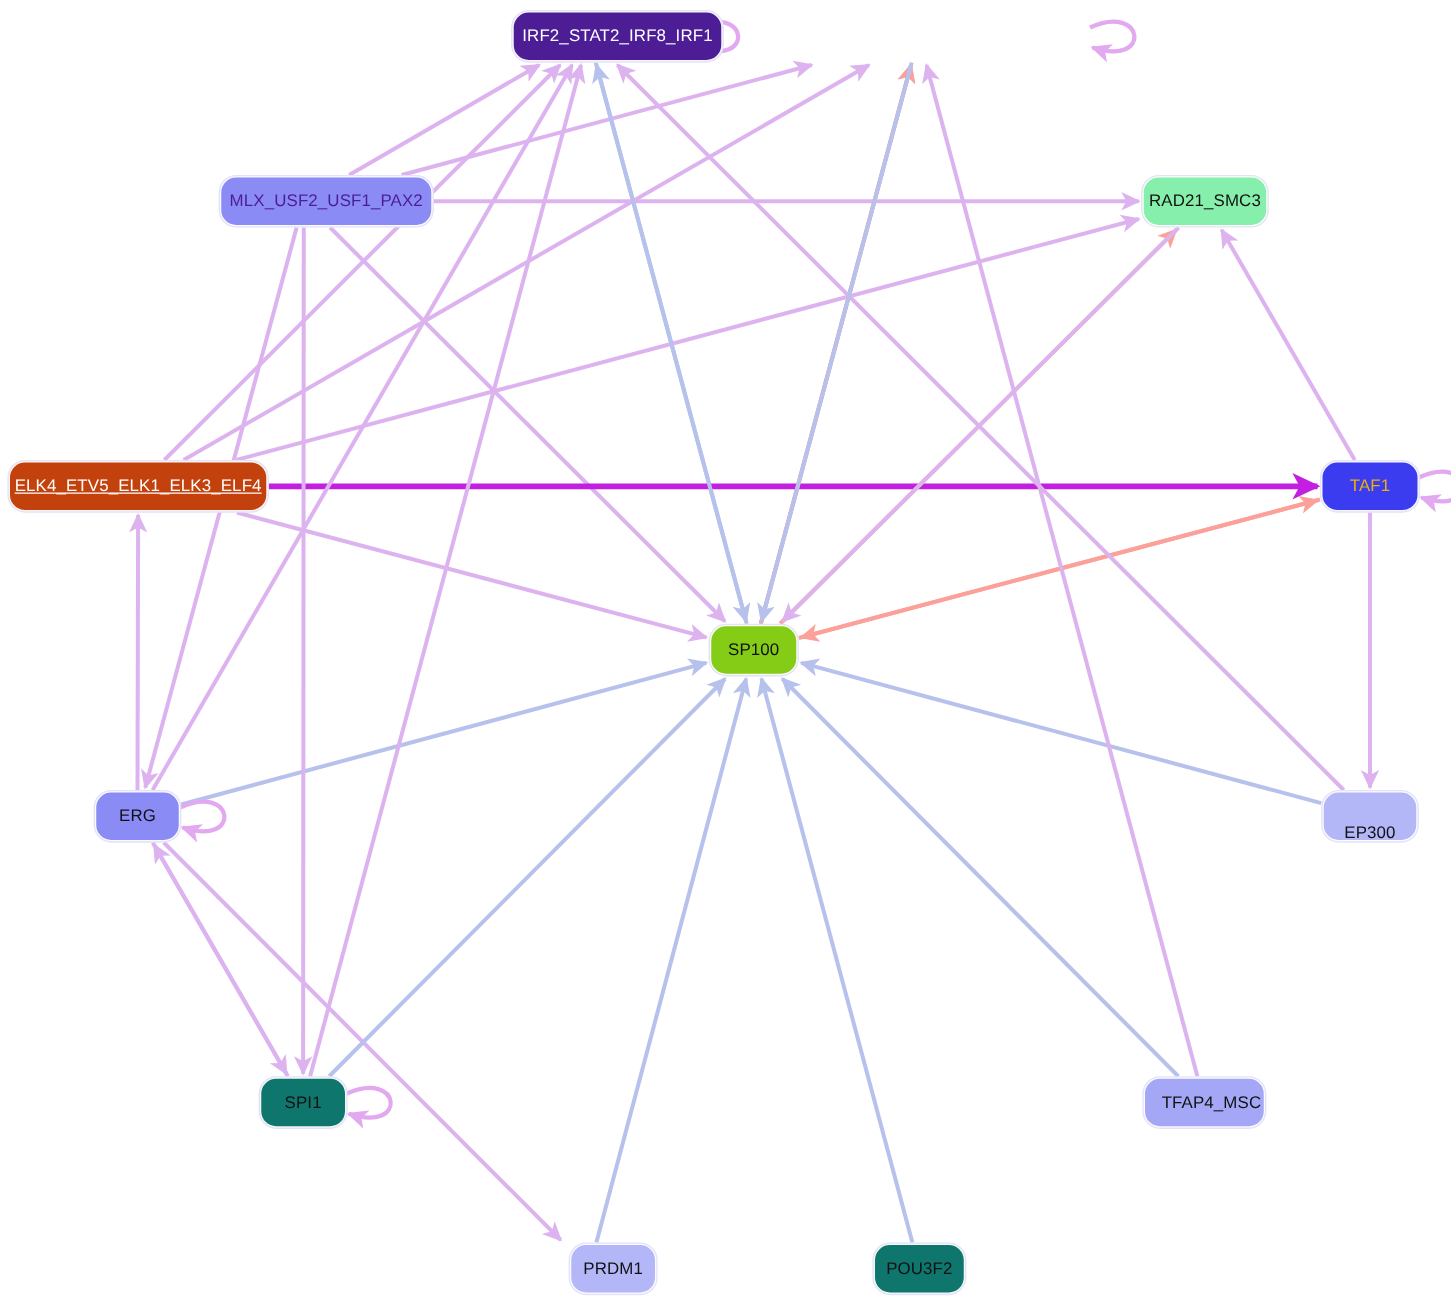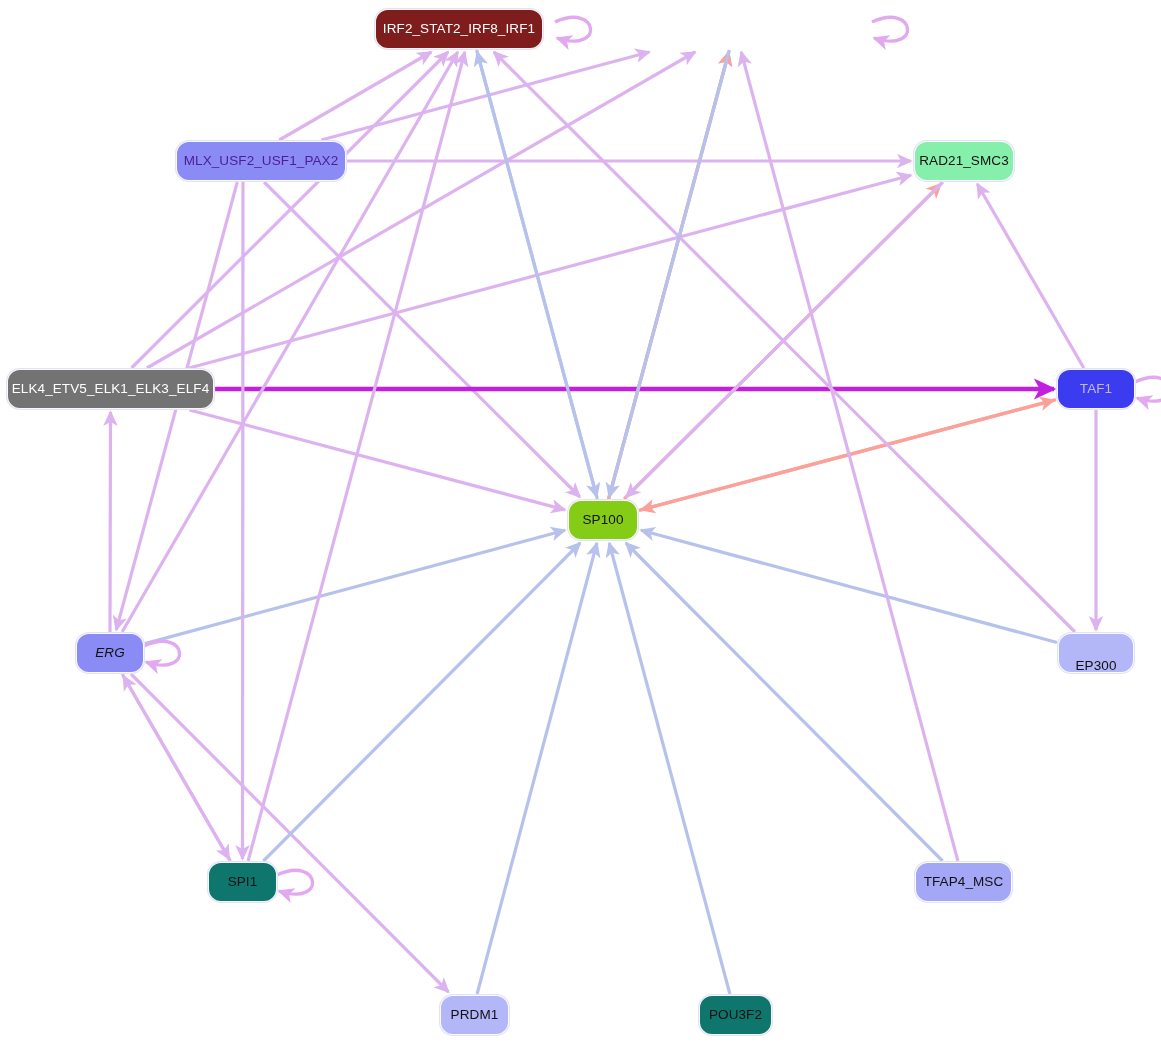--- a/index.html
+++ b/index.html
@@ -115,50 +115,50 @@
         <line x1="237.3" y1="182.0" x2="116.2" y2="630.0" stroke="#ddb3ef" stroke-width="3.2" stroke-linecap="butt" marker-end="url(#ar-ddb3ef)"></line>
         <line x1="243.0" y1="182.0" x2="242.5" y2="859.0" stroke="#ddb3ef" stroke-width="3.2" stroke-linecap="butt" marker-end="url(#ar-ddb3ef)"></line>
         <path d="M 555 22 C 599 2 605 54 557 38" fill="none" stroke="#e2a8f0" stroke-width="3.4" marker-end="url(#ar-e2a8f0)"></path>
         <path d="M 872 22 C 916 2 922 54 874 38" fill="none" stroke="#e2a8f0" stroke-width="3.4" marker-end="url(#ar-e2a8f0)"></path>
         <path d="M 1135 382 C 1179 362 1185 414 1137 398" fill="none" stroke="#e2a8f0" stroke-width="3.4" marker-end="url(#ar-e2a8f0)"></path>
         <path d="M 144 646 C 188 626 194 678 146 662" fill="none" stroke="#e2a8f0" stroke-width="3.4" marker-end="url(#ar-e2a8f0)"></path>
         <path d="M 277 875 C 321 855 327 907 279 891" fill="none" stroke="#e2a8f0" stroke-width="3.4" marker-end="url(#ar-e2a8f0)"></path>
       </g>
     </svg>
   <div id="node-layer">
-      <div class="node" style="left: 375px; top: 9px; width: 168px; height: 40px; background: #7f1d1d; color: rgb(255, 255, 255); text-align: right;">
+      <div class="node" style="left: 410px; top: 9px; width: 168px; height: 40px; background: #4c1d95; color: rgb(255, 255, 255); text-align: right;">
         <span class="node-label">IRF2_STAT2_IRF8_IRF1</span>
       </div>
       <div class="node" style="left: 176px; top: 141px; width: 170px; height: 40px; background: rgb(139, 139, 245); color: #4c1d95;">
         <span class="node-label">MLX_USF2_USF1_PAX2</span>
       </div>
       <div class="node" style="left: 914px; top: 141px; width: 100px; height: 40px; background: #86efac; color: rgb(17, 17, 17);">
         <span class="node-label">RAD21_SMC3</span>
       </div>
-      <div class="node" style="left: 7px; top: 369px; width: 207px; height: 40px; background: #737373; color: rgb(255, 255, 255);">
+      <div class="node" style="left: 7px; top: 369px; width: 207px; height: 40px; background: #c2410c; color: rgb(255, 255, 255); text-decoration: underline;">
         <span class="node-label">ELK4_ETV5_ELK1_ELK3_ELF4</span>
       </div>
-      <div class="node" style="left: 1057px; top: 369px; width: 78px; height: 40px; background: rgb(59, 59, 240); color: #c4b5fd;">
+      <div class="node" style="left: 1057px; top: 369px; width: 78px; height: 40px; background: rgb(59, 59, 240); color: #eab308;">
         <span class="node-label">TAF1</span>
       </div>
       <div class="node" style="left: 568px; top: 500px; width: 70px; height: 40px; background: #84cc16; color: rgb(17, 17, 17);">
         <span class="node-label">SP100</span>
       </div>
-      <div class="node" style="left: 76px; top: 633px; width: 68px; height: 40px; background: rgb(139, 139, 245); color: rgb(17, 17, 17); font-style: italic;">
+      <div class="node" style="left: 76px; top: 633px; width: 68px; height: 40px; background: rgb(139, 139, 245); color: rgb(17, 17, 17);">
         <span class="node-label">ERG</span>
       </div>
       <div class="node" style="left: 1058px; top: 633px; width: 76px; height: 40px; background: rgb(179, 182, 247); color: rgb(17, 17, 17); align-items: flex-end;">
         <span class="node-label">EP300</span>
       </div>
       <div class="node" style="left: 208px; top: 862px; width: 69px; height: 40px; background: #0f766e; color: rgb(17, 17, 17);">
         <span class="node-label">SPI1</span>
       </div>
-      <div class="node" style="left: 915px; top: 862px; width: 97px; height: 40px; background: rgb(164, 167, 246); color: rgb(17, 17, 17);">
+      <div class="node" style="left: 915px; top: 862px; width: 97px; height: 40px; background: rgb(164, 167, 246); color: rgb(17, 17, 17); justify-content: flex-end;">
         <span class="node-label">TFAP4_MSC</span>
       </div>
-      <div class="node" style="left: 440px; top: 995px; width: 69px; height: 40px; background: rgb(179, 182, 247); color: rgb(17, 17, 17);">
+      <div class="node" style="left: 456px; top: 995px; width: 69px; height: 40px; background: rgb(179, 182, 247); color: rgb(17, 17, 17);">
         <span class="node-label">PRDM1</span>
       </div>
       <div class="node" style="left: 699px; top: 995px; width: 73px; height: 40px; background: #0f766e; color: rgb(17, 17, 17);">
         <span class="node-label">POU3F2</span>
       </div>
     </div>
 </div>
 
 </body></html>

